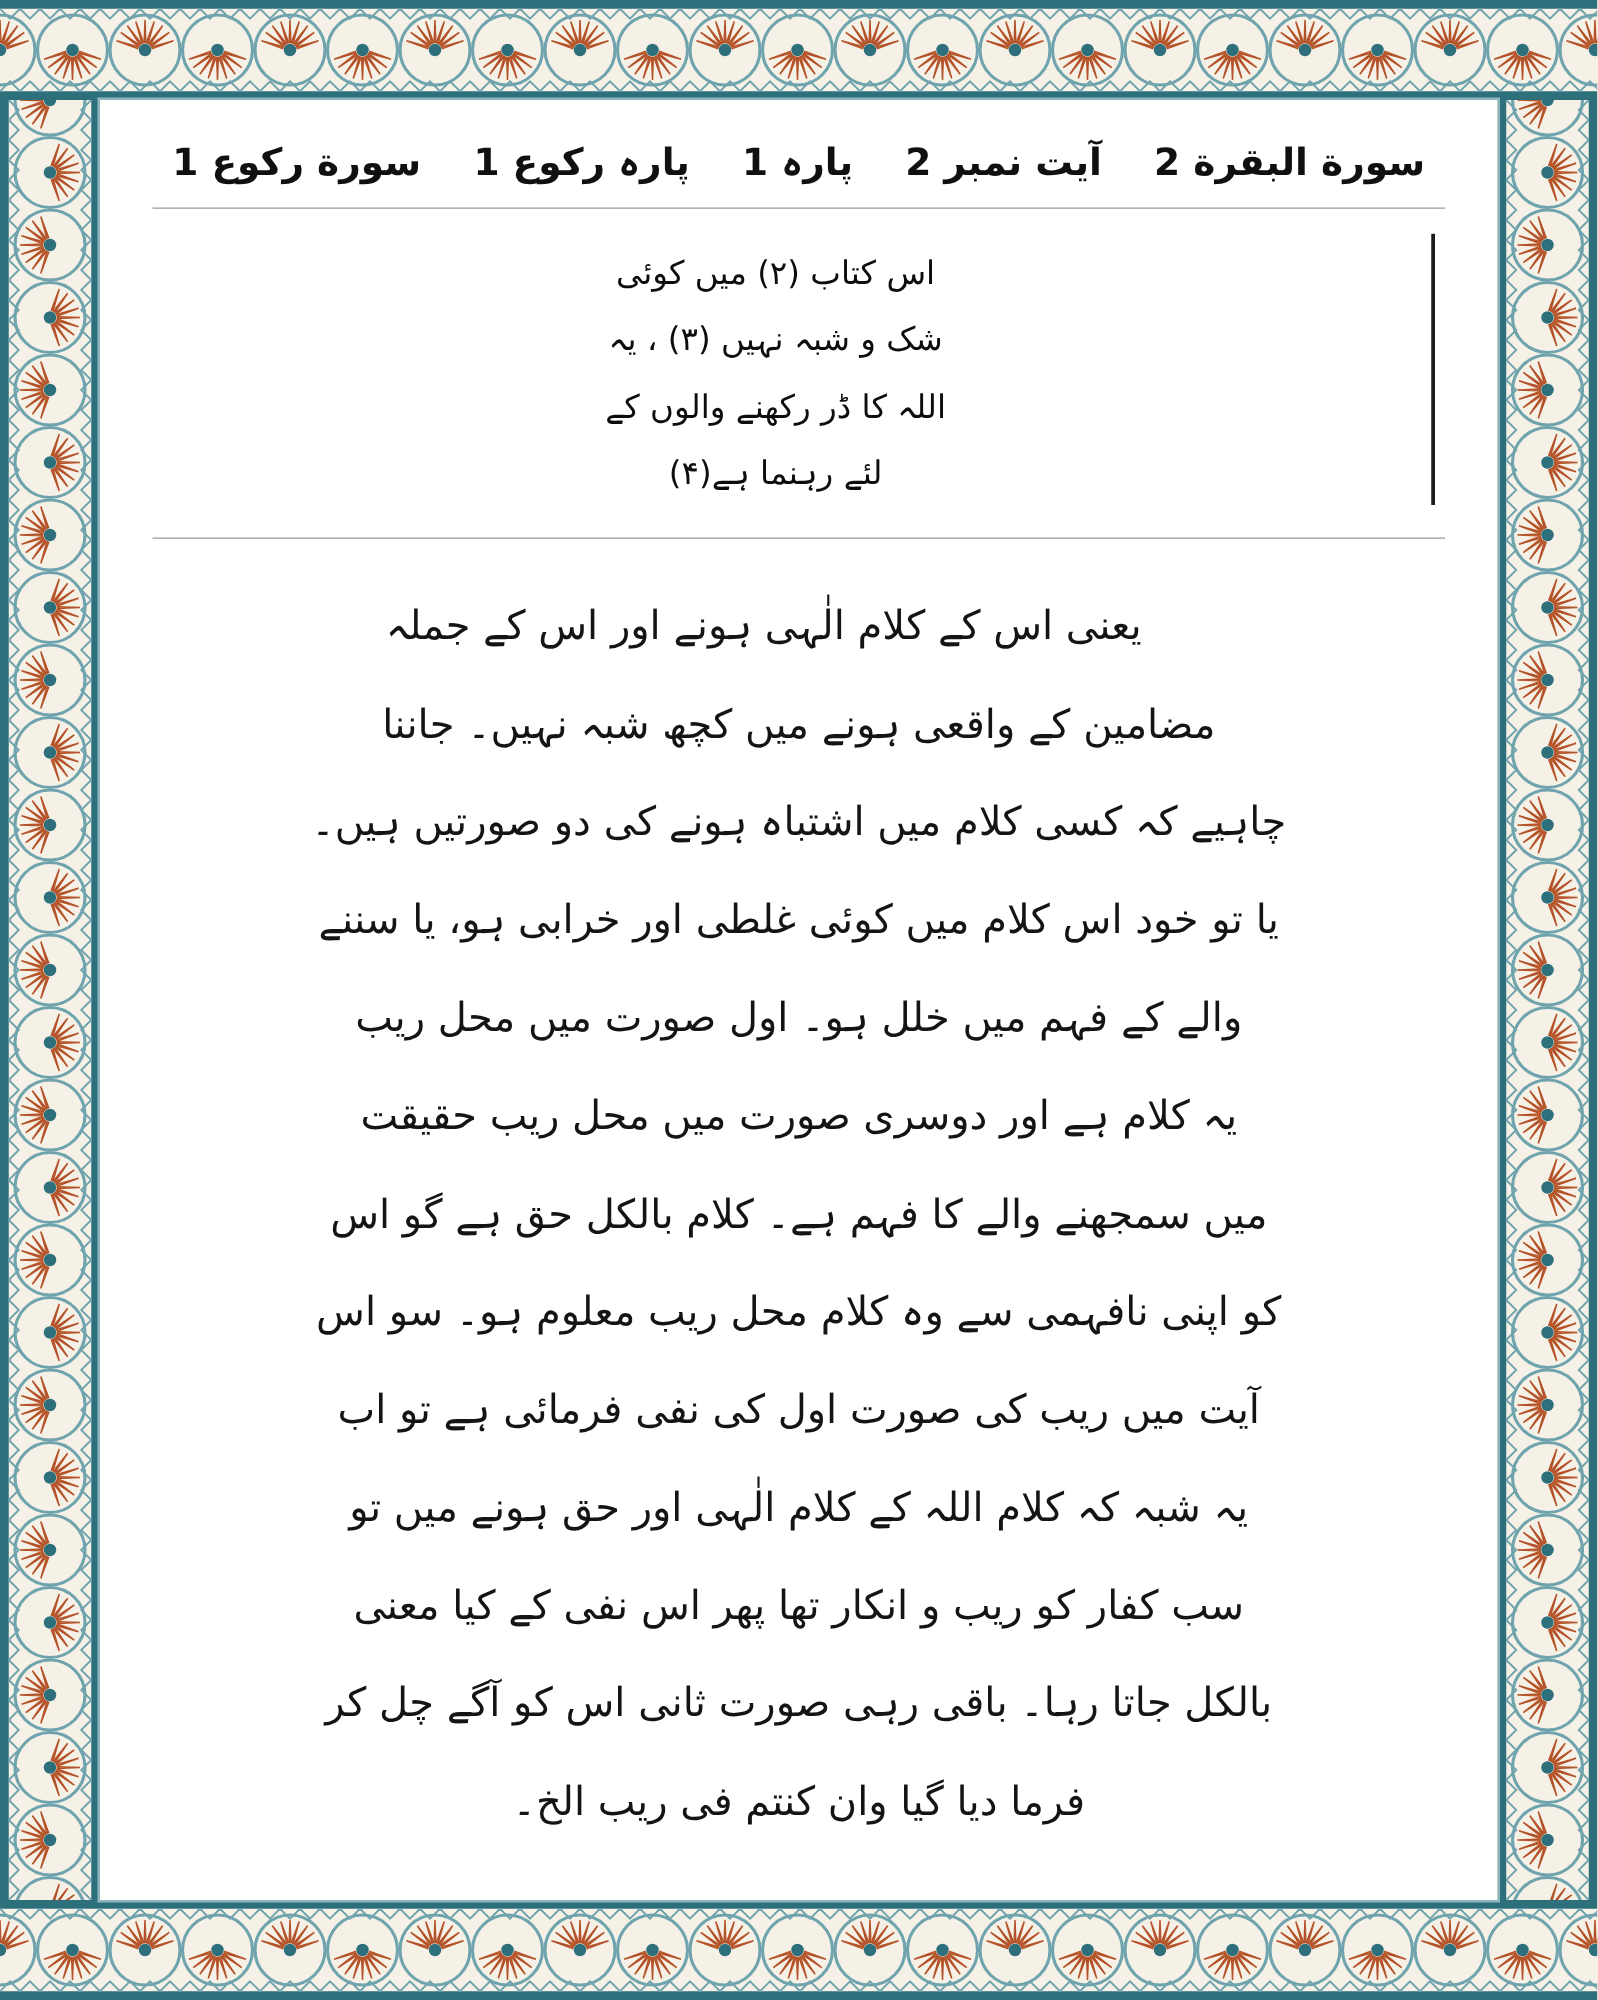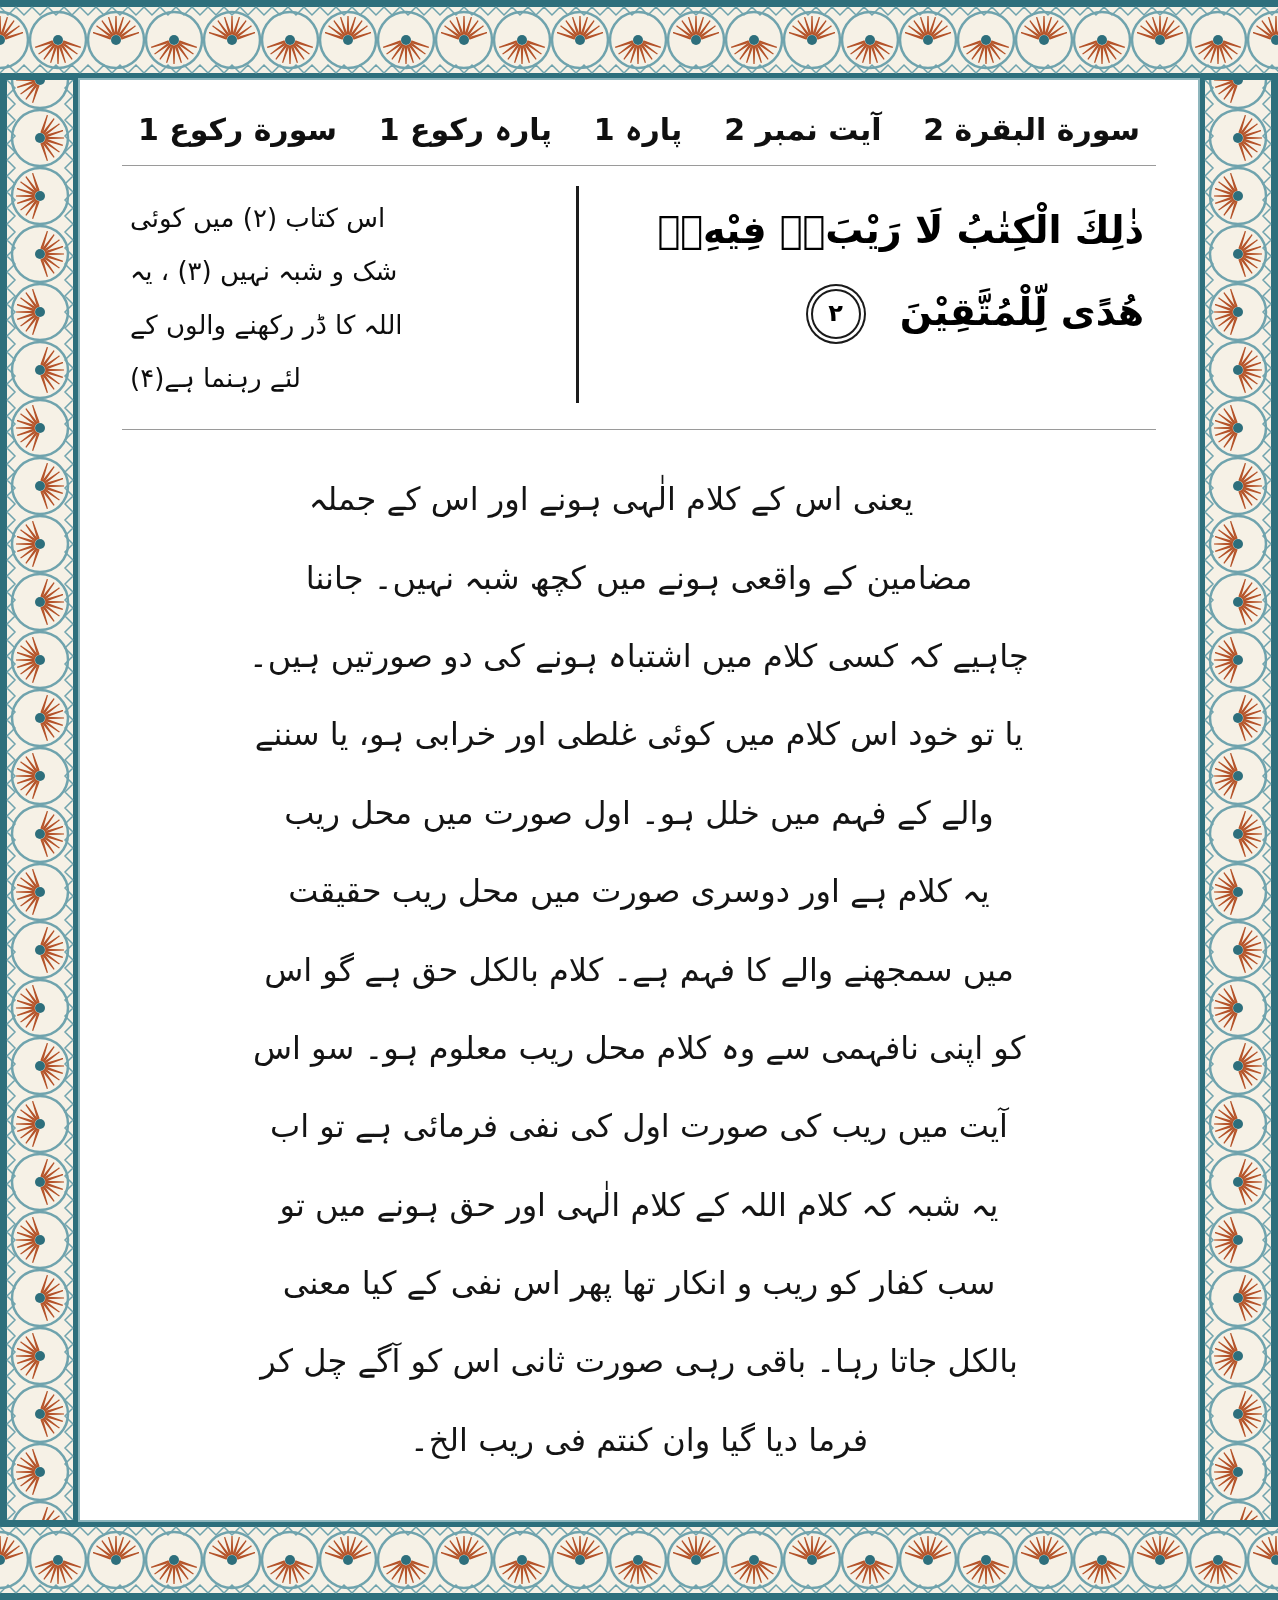--- a/index.html
+++ b/index.html
@@ -41,21 +41,21 @@
     display:inline-flex;width:46px;height:46px;border:2.5px solid #1a1a1a;border-radius:50%;
     align-items:center;justify-content:center;font-size:24px;font-weight:bold;
     box-shadow:0 0 0 3px #ffffff,0 0 0 5px #1a1a1a;
     margin:0 26px 0 6px;vertical-align:middle;background:#fff;
   }
   .v-divider{
     width:3px;background:#1c1c1c;margin:2px 8px;flex:0 0 auto;
   }
   .trans-col{
     flex:1;padding:8px 26px 0 8px;box-sizing:border-box;
-    font-size:26px;line-height:2.05;text-align:left;white-space:pre-line;color:#0d0d0d;
+    font-size:26px;line-height:2.05;text-align:center;white-space:pre-line;color:#0d0d0d;
   }
 
   .commentary{
     padding:30px 8px 0 8px;
     font-size:32px;line-height:2.45;color:#141414;
     text-align:center;white-space:pre-line;text-indent:56px;
   }
 </style>
 </head>
 <body>
@@ -1391,25 +1391,20 @@
       <path d="M73 0 l-8 8 l8 8 M73 16 l-8 8 l8 8 M73 32 l-8 8 l8 8 M73 48 l-8 8 l8 8 M73 64 l-8 8 l8 8 M73 80 l-8 8 l8 8 M73 96 l-8 8 l8 8 M73 112 l-8 8 l8 8 M73 128 l-8 8 l8 8 M73 144 l-8 8 l8 8 M73 160 l-8 8 l8 8 M73 176 l-8 8 l8 8 M73 192 l-8 8 l8 8 M73 208 l-8 8 l8 8 M73 224 l-8 8 l8 8 M73 240 l-8 8 l8 8 M73 256 l-8 8 l8 8 M73 272 l-8 8 l8 8 M73 288 l-8 8 l8 8 M73 304 l-8 8 l8 8 M73 320 l-8 8 l8 8 M73 336 l-8 8 l8 8 M73 352 l-8 8 l8 8 M73 368 l-8 8 l8 8 M73 384 l-8 8 l8 8 M73 400 l-8 8 l8 8 M73 416 l-8 8 l8 8 M73 432 l-8 8 l8 8 M73 448 l-8 8 l8 8 M73 464 l-8 8 l8 8 M73 480 l-8 8 l8 8 M73 496 l-8 8 l8 8 M73 512 l-8 8 l8 8 M73 528 l-8 8 l8 8 M73 544 l-8 8 l8 8 M73 560 l-8 8 l8 8 M73 576 l-8 8 l8 8 M73 592 l-8 8 l8 8 M73 608 l-8 8 l8 8 M73 624 l-8 8 l8 8 M73 640 l-8 8 l8 8 M73 656 l-8 8 l8 8 M73 672 l-8 8 l8 8 M73 688 l-8 8 l8 8 M73 704 l-8 8 l8 8 M73 720 l-8 8 l8 8 M73 736 l-8 8 l8 8 M73 752 l-8 8 l8 8 M73 768 l-8 8 l8 8 M73 784 l-8 8 l8 8 M73 800 l-8 8 l8 8 M73 816 l-8 8 l8 8 M73 832 l-8 8 l8 8 M73 848 l-8 8 l8 8 M73 864 l-8 8 l8 8 M73 880 l-8 8 l8 8 M73 896 l-8 8 l8 8 M73 912 l-8 8 l8 8 M73 928 l-8 8 l8 8 M73 944 l-8 8 l8 8 M73 960 l-8 8 l8 8 M73 976 l-8 8 l8 8 M73 992 l-8 8 l8 8 M73 1008 l-8 8 l8 8 M73 1024 l-8 8 l8 8 M73 1040 l-8 8 l8 8 M73 1056 l-8 8 l8 8 M73 1072 l-8 8 l8 8 M73 1088 l-8 8 l8 8 M73 1104 l-8 8 l8 8 M73 1120 l-8 8 l8 8 M73 1136 l-8 8 l8 8 M73 1152 l-8 8 l8 8 M73 1168 l-8 8 l8 8 M73 1184 l-8 8 l8 8 M73 1200 l-8 8 l8 8 M73 1216 l-8 8 l8 8 M73 1232 l-8 8 l8 8 M73 1248 l-8 8 l8 8 M73 1264 l-8 8 l8 8 M73 1280 l-8 8 l8 8 M73 1296 l-8 8 l8 8 M73 1312 l-8 8 l8 8 M73 1328 l-8 8 l8 8 M73 1344 l-8 8 l8 8 M73 1360 l-8 8 l8 8 M73 1376 l-8 8 l8 8 M73 1392 l-8 8 l8 8 M73 1408 l-8 8 l8 8 M73 1424 l-8 8 l8 8 " fill="none" stroke="#6fa3ad" stroke-width="1.5"></path>
     </svg>
 
   <div class="content">
 
     <div class="header-line">سورة البقرة 2    آیت نمبر 2    پارہ 1    پارہ رکوع 1    سورة رکوع 1</div>
 
     <hr class="h-divider">
 
     <div class="verse-section">
-      <div class="arabic-col">
-        <span>ذٰلِكَ الْكِتٰبُ لَا رَیْبَۛۚ فِیْهِۛۚ</span><br>
-        <span>هُدًى لِّلْمُتَّقِیْنَ</span>
-        <span class="ayah-marker">۲</span>
-      </div>
       <div class="v-divider"></div>
       <div class="trans-col">اس کتاب (۲) میں کوئی
 شک و شبہ نہیں (۳) ، یہ
 اللہ کا ڈر رکھنے والوں کے
 لئے رہنما ہے(۴)</div>
     </div>
 
     <hr class="h-divider">
 
     <div class="commentary">یعنی اس کے کلام الٰہی ہونے اور اس کے جملہ

